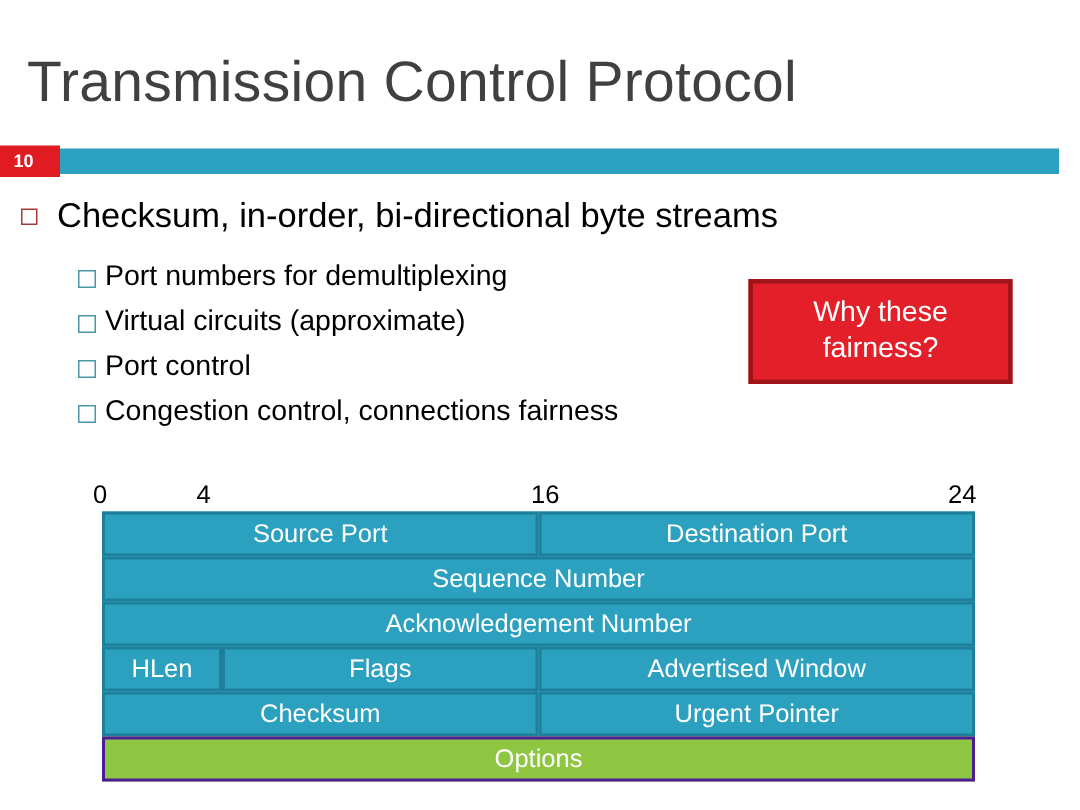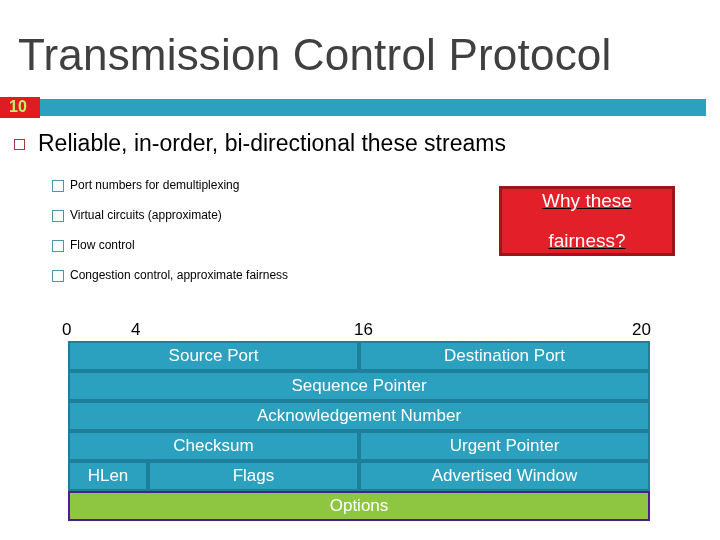--- a/index.html
+++ b/index.html
@@ -15,21 +15,21 @@
     font-family: "Liberation Sans", sans-serif;
     color: #000000;
   }
 
   
   .slide-title {
     position: absolute;
     left: 18px;
     top: 32px;
     width: 684px;
-    font-size: 44px;
+    font-size: 38px;
     line-height: 46px;
     letter-spacing: 0.2px;
     color: #404040;
     font-weight: 400;
     white-space: nowrap;
   }
 
   
   .accent-bar {
     position: absolute;
@@ -44,23 +44,23 @@
     left: 0px;
     top: 97px;
     width: 40px;
     height: 21px;
     background: #e01b22;
   }
   .slide-number-badge span {
     position: absolute;
     left: 9px;
     top: 3px;
-    font-size: 16px;
+    font-size: 12px;
     font-weight: bold;
-    color: #bef264;
+    color: #ffffff;
     line-height: 14px;
   }
 
   
   .bullet-l1 {
     position: absolute;
     left: 14px;
     top: 129px;
     width: 660px;
     display: flex;
@@ -96,41 +96,40 @@
   .sq-l2 {
     width: 10px;
     height: 10px;
     border: 1.6px solid #4a97a8;
     background: #ffffff;
     margin-top: 8px;
     margin-right: 6px;
     flex: 0 0 auto;
   }
   .bullet-l2-text {
-    font-size: 12px;
+    font-size: 19px;
     line-height: 26px;
     color: #000000;
     white-space: nowrap;
   }
 
   
   .callout {
     position: absolute;
     left: 499px;
     top: 186px;
     width: 176px;
     height: 70px;
     background: #e3202a;
     border: 3px solid #9e1419;
     box-sizing: border-box;
     display: flex;
     flex-direction: column;
     align-items: center;
-    justify-content: space-between;
-    text-decoration: underline;
+    justify-content: center;
   }
   .callout-line {
     font-size: 19px;
     line-height: 24px;
     color: #ffffff;
     white-space: nowrap;
   }
 
   
   .ruler {
@@ -186,77 +185,77 @@
 
 <div class="slide-title">Transmission Control Protocol</div>
 
 <div class="accent-bar"></div>
 <div class="slide-number-badge">
   <span>10</span>
 </div>
 
 <div class="bullet-l1">
   <span class="sq-l1"></span>
-  <span class="bullet-l1-text">Reliable, in-order, bi-directional these streams</span>
+  <span class="bullet-l1-text">Checksum, in-order, bi-directional byte streams</span>
 </div>
 
 <div class="sub-list">
   <div class="bullet-l2">
     <span class="sq-l2"></span>
     <span class="bullet-l2-text">Port numbers for demultiplexing</span>
   </div>
   <div class="bullet-l2">
     <span class="sq-l2"></span>
     <span class="bullet-l2-text">Virtual circuits (approximate)</span>
   </div>
   <div class="bullet-l2">
     <span class="sq-l2"></span>
-    <span class="bullet-l2-text">Flow control</span>
-  </div>
-  <div class="bullet-l2">
-    <span class="sq-l2"></span>
-    <span class="bullet-l2-text">Congestion control, approximate fairness</span>
+    <span class="bullet-l2-text">Port control</span>
+  </div>
+  <div class="bullet-l2">
+    <span class="sq-l2"></span>
+    <span class="bullet-l2-text">Congestion control, connections fairness</span>
   </div>
 </div>
 
 <div class="callout">
   <div class="callout-line">Why these</div>
   <div class="callout-line">fairness?</div>
 </div>
 
 <div class="ruler">
   <span class="tick" style="left:62px">0</span>
   <span class="tick" style="left:131px">4</span>
   <span class="tick" style="left:354px">16</span>
-  <span class="tick" style="left:632px">20</span>
+  <span class="tick" style="left:632px">24</span>
 </div>
 
 <div class="tcp-table">
 
   <div class="tcp-row">
     <div class="cell half">Source Port</div>
     <div class="cell half">Destination Port</div>
   </div>
 
   <div class="tcp-row">
-    <div class="cell full">Sequence Pointer</div>
+    <div class="cell full">Sequence Number</div>
   </div>
 
   <div class="tcp-row">
     <div class="cell full">Acknowledgement Number</div>
-  </div>
-
-  <div class="tcp-row">
-    <div class="cell half">Checksum</div>
-    <div class="cell half">Urgent Pointer</div>
   </div>
 
   <div class="tcp-row">
     <div class="cell hlen">HLen</div>
     <div class="cell flags">Flags</div>
     <div class="cell half">Advertised Window</div>
   </div>
 
   <div class="tcp-row">
+    <div class="cell half">Checksum</div>
+    <div class="cell half">Urgent Pointer</div>
+  </div>
+
+  <div class="tcp-row">
     <div class="cell options">Options</div>
   </div>
 
 </div>
 
 </body></html>

